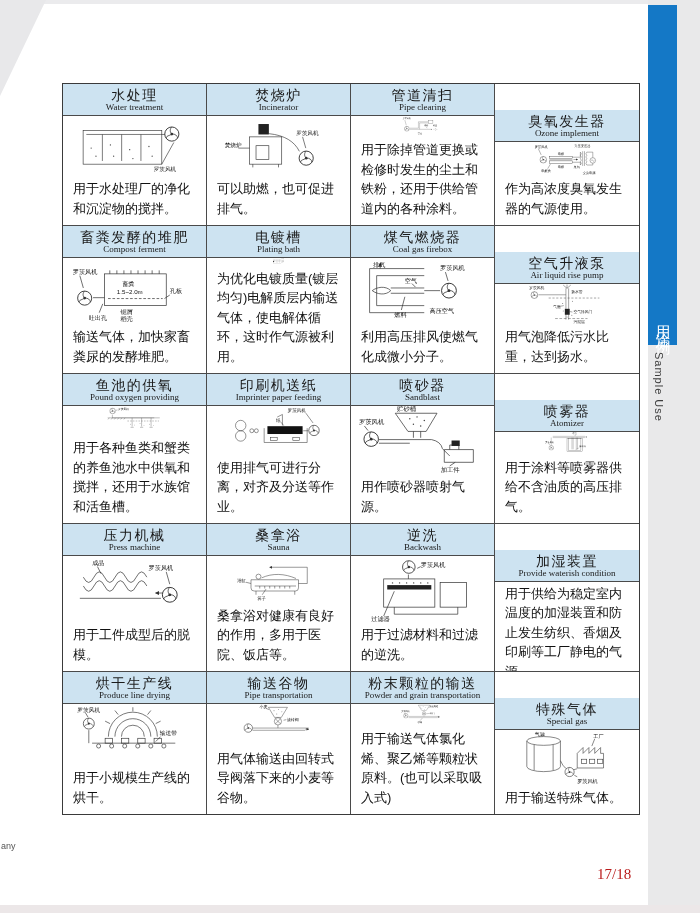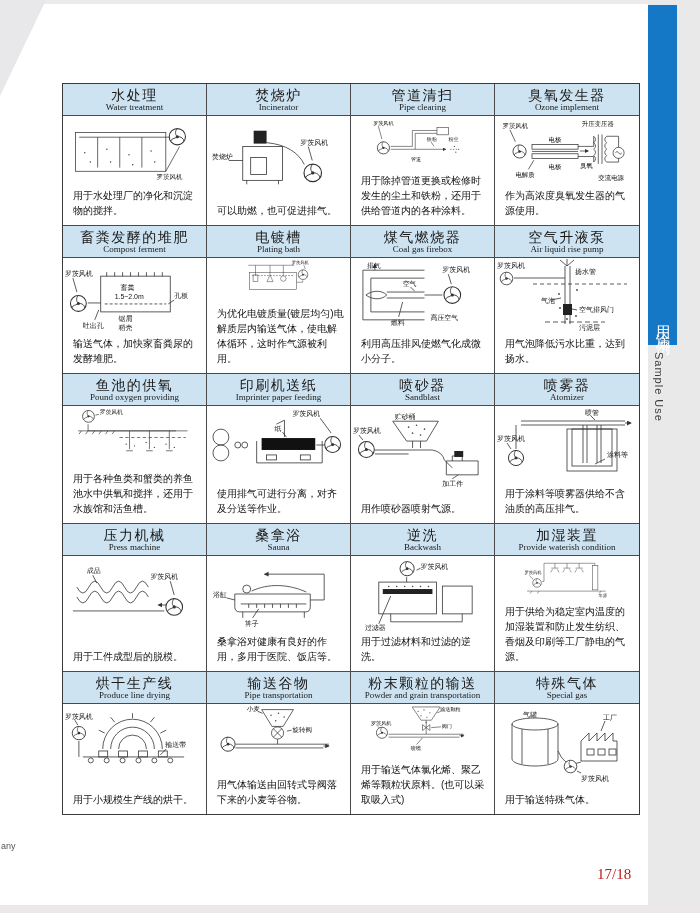--- a/index.html
+++ b/index.html
@@ -17,29 +17,29 @@
        font-size:11px;color:#3d3d3d;letter-spacing:1px;}
   .bottom-strip{position:absolute;left:0;bottom:0;width:700px;height:8px;background:#ece7e8;}
   .footer-left{position:absolute;left:1px;top:841px;font-size:9px;color:#555;}
   .page-number{position:absolute;left:597px;top:866px;font-size:15px;color:#b91c1c;
        font-family:"Liberation Serif",serif;}
   .table{position:absolute;left:62px;top:83px;width:578px;display:grid;
        grid-template-columns:repeat(4,1fr);grid-template-rows:142px 148px 150px 148px 142px;
        border:1px solid #3a3a3a;background:#fff;box-sizing:border-box;}
   .cell{border-right:1px solid #4a4a4a;border-bottom:1px solid #4a4a4a;display:flex;
        flex-direction:column;overflow:hidden;background:#fff;}
-  .cell:nth-child(4n){border-right:0;}
+  .cell:nth-child(4n){border-right:0;margin-top:26px;}
   .cell:nth-child(n+17){border-bottom:0;}
   .cell-header{background:#cde3f1;border-bottom:1px solid #4a4a4a;text-align:center;
        padding:3px 0 2px;flex:0 0 auto;}
   .title-zh{font-size:14px;letter-spacing:1.5px;line-height:1.15;color:#1a1a1a;}
   .title-en{font-size:9px;line-height:1.1;color:#1a1a1a;font-family:"Liberation Serif",serif;}
   .diagram{flex:1 1 auto;min-height:0;max-height:90px;}
   .diagram svg{width:100%;height:100%;display:block;}
-  .desc{margin-top:auto;font-size:10px;line-height:1.5;color:#111;padding:2px 6px 7px 10px;}
+  .desc{margin-top:auto;font-size:13px;line-height:1.5;color:#111;padding:2px 6px 7px 10px;}
   svg text{font-size:7px;fill:#111;font-family:"Liberation Sans",sans-serif;}
   .ln{stroke:#333;stroke-width:0.8;fill:none;}
 </style>
 </head>
 <body>
 
 <svg width="0" height="0" style="position:absolute" aria-hidden="true">
   <defs>
     <symbol id="blw" viewBox="0 0 20 20">
       <circle cx="10" cy="10" r="8.4" fill="#fff" stroke="#333" stroke-width="1.1"></circle>

